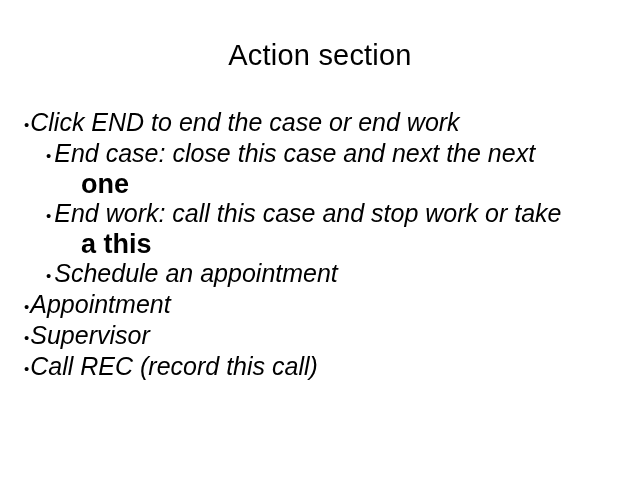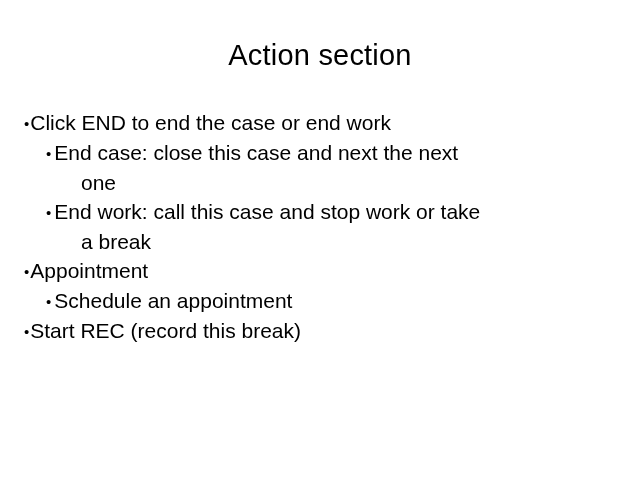--- a/index.html
+++ b/index.html
@@ -52,27 +52,29 @@
   }
   .bullet-mark {
     font-size: 15px;
     vertical-align: 1px;
     padding-right: 1px;
   }
   .lvl2 .bullet-mark {
     padding-right: 3px;
   }
   .bullet-text {
-    font-size: 21px;
+    font-size: 25px;
+    font-style: italic;
   }
   .wrap-indent {
     display: block;
     padding-left: 35px;
-    font-size: 21px;
+    font-size: 27px;
     line-height: 29px;
+    font-weight: bold;
   }
 </style>
 </head>
 <body>
 
 <div class="slide">
 
   <div class="slide-title">Action section</div>
 
   <div class="body-list">
@@ -81,32 +83,35 @@
       <span class="bullet-mark">•</span><span class="bullet-text">Click END to end the case or end work</span>
     </div>
 
     <div class="bullet-row lvl2">
       <span class="bullet-mark">•</span><span class="bullet-text">End case: close this case and next the next</span>
       <span class="wrap-indent">one</span>
     </div>
 
     <div class="bullet-row lvl2">
       <span class="bullet-mark">•</span><span class="bullet-text">End work: call this case and stop work or take</span>
-      <span class="wrap-indent">a break</span>
+      <span class="wrap-indent">a this</span>
+    </div>
+
+    <div class="bullet-row lvl2">
+      <span class="bullet-mark">•</span><span class="bullet-text">Schedule an appointment</span>
     </div>
 
     <div class="bullet-row lvl1">
       <span class="bullet-mark">•</span><span class="bullet-text">Appointment</span>
     </div>
 
-    <div class="bullet-row lvl2">
-      <span class="bullet-mark">•</span><span class="bullet-text">Schedule an appointment</span>
+
+    <div class="bullet-row lvl1">
+      <span class="bullet-mark">•</span><span class="bullet-text">Supervisor</span>
     </div>
 
 
-
-
     <div class="bullet-row lvl1">
-      <span class="bullet-mark">•</span><span class="bullet-text">Start REC (record this break)</span>
+      <span class="bullet-mark">•</span><span class="bullet-text">Call REC (record this call)</span>
     </div>
 
   </div>
 </div>
 
 </body></html>

